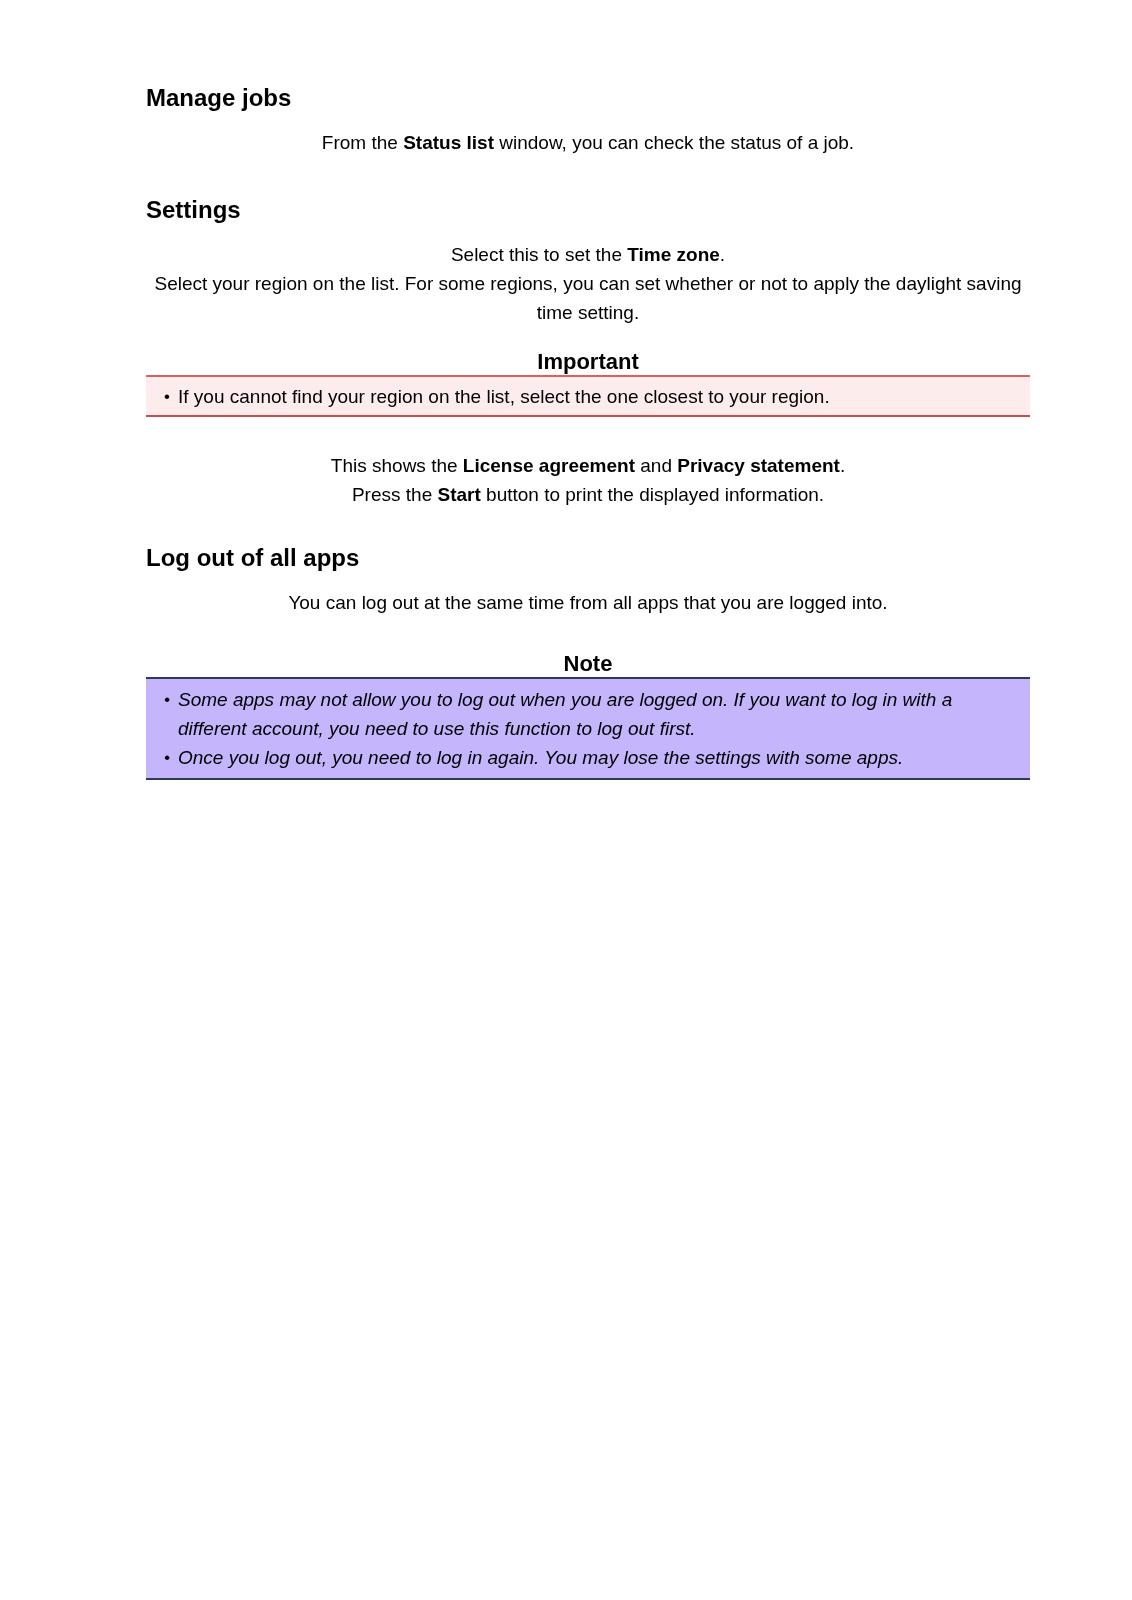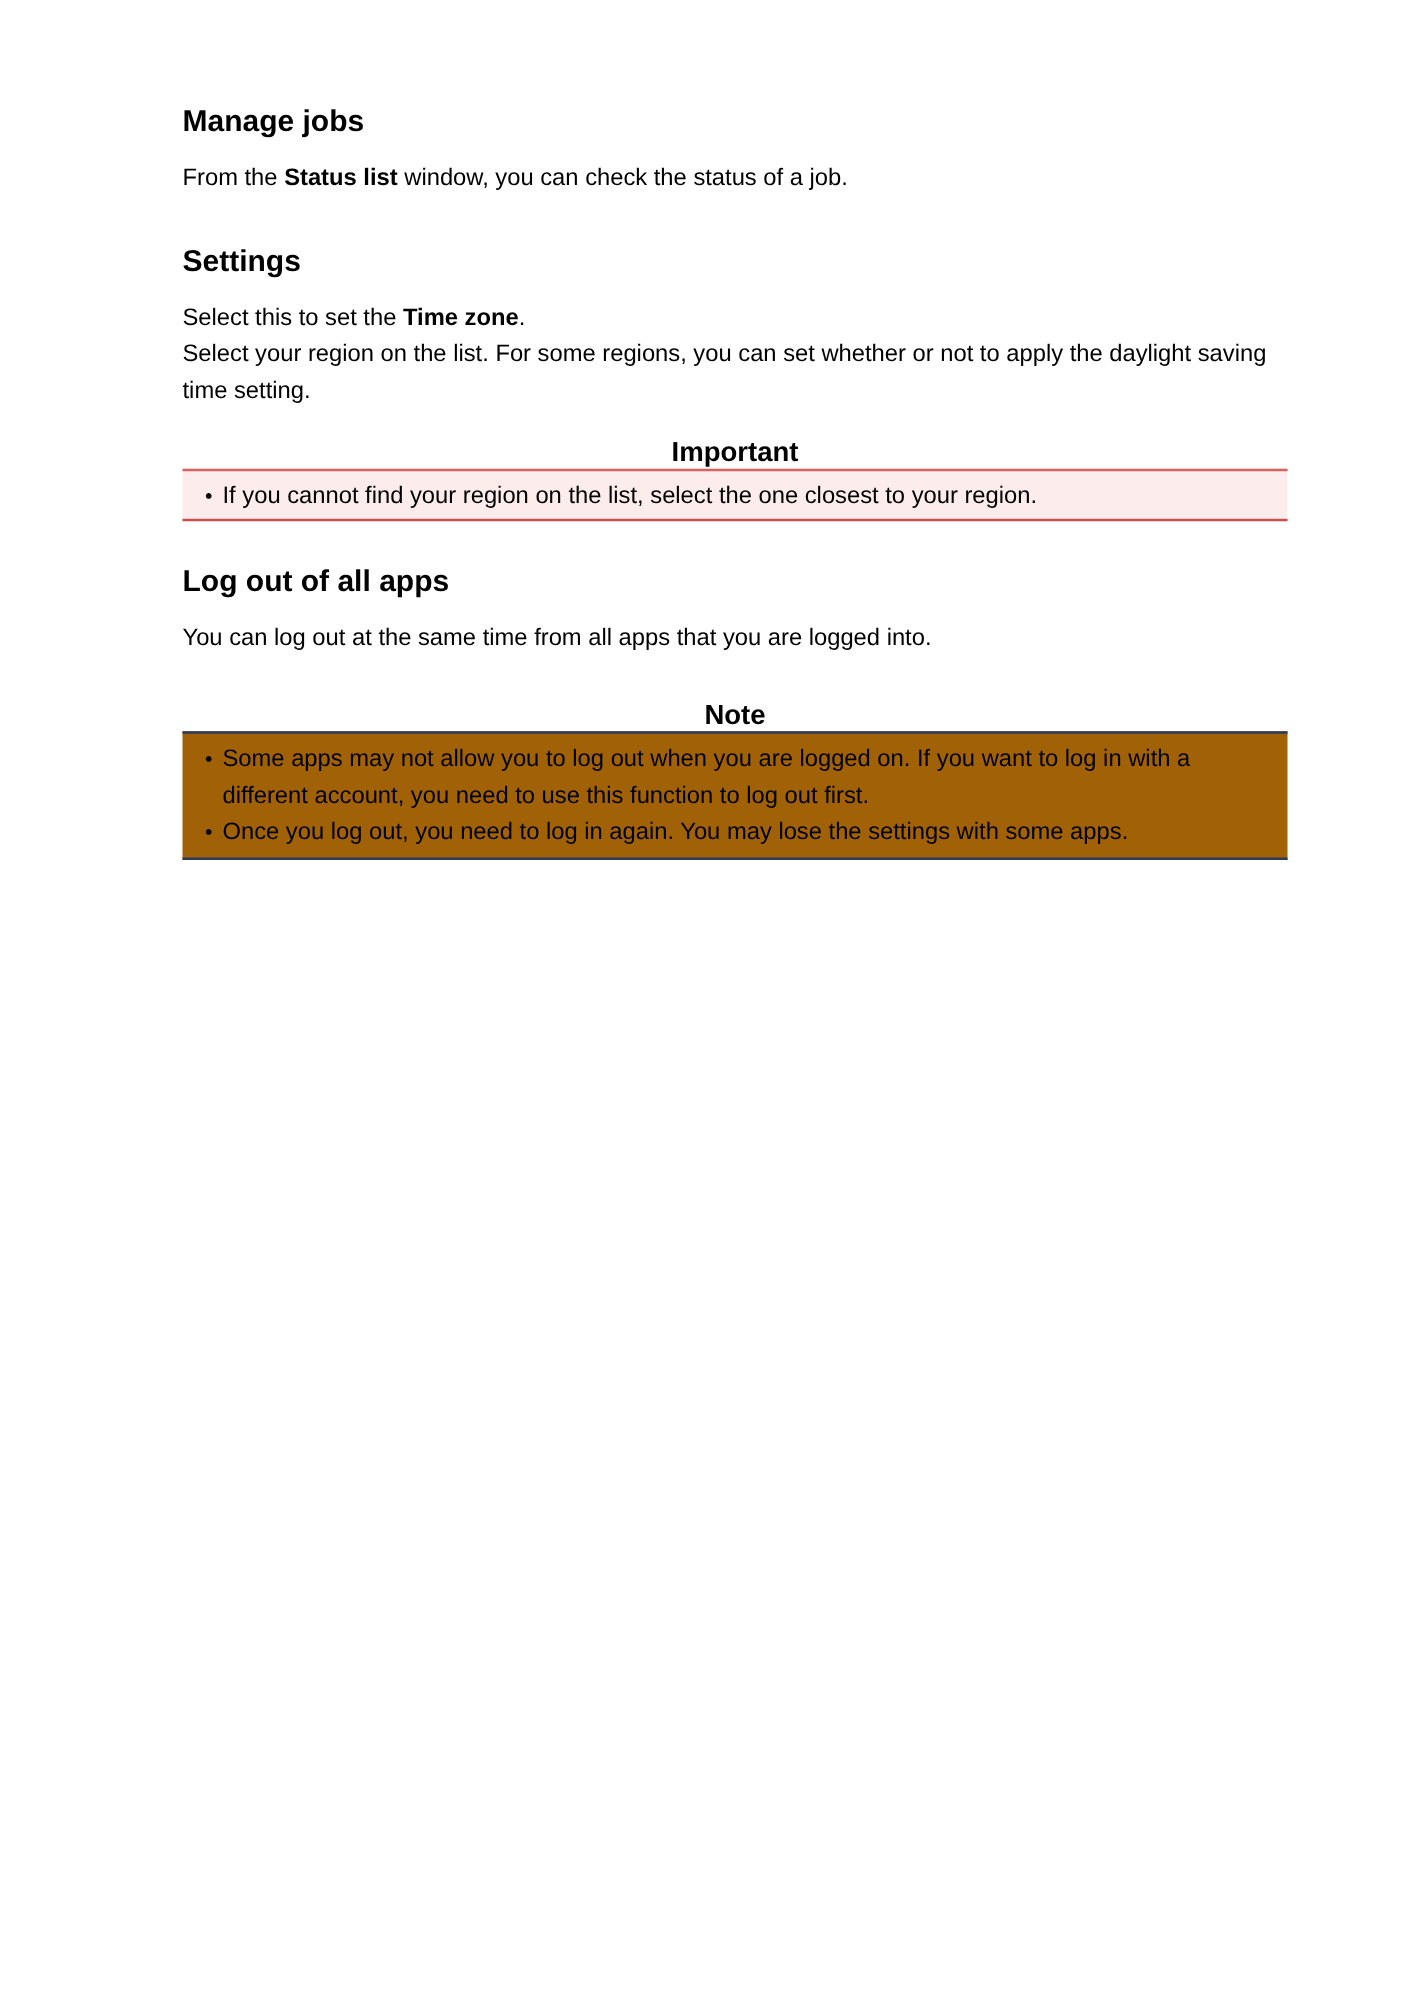--- a/index.html
+++ b/index.html
@@ -6,33 +6,33 @@
   .page{position:relative;width:1132px;height:1228px;background:#ffffff;
         font-family:"Liberation Sans",sans-serif;color:#000000;overflow:hidden;}
   .content{position:absolute;left:146px;top:85px;width:884px;}
 
   .sec{margin:0 0 40px 0;}
   .sec-settings{margin-bottom:34px;}
   .sec-legal{margin-bottom:36px;}
   .sec-logout{margin-bottom:0;}
 
   .title{font-size:24px;line-height:26px;font-weight:700;margin:0 0 17px 0;}
-  .para{font-size:19px;line-height:29px;margin:0;}
+  .para{font-size:19px;line-height:29px;margin:0;text-align:center;}
   .block{display:block;}
   b{font-weight:700;}
 
   .callout{margin-top:16px;}
   .callout-note{margin-top:28px;}
   .callout-head{display:flex;align-items:center;gap:7px;height:24px;margin-bottom:8px;flex-direction:column;}
   .callout-label{font-size:22px;font-weight:700;line-height:24px;}
   .chevrons{display:block;}
 
   .callout-box{border-style:solid;border-width:2px 0;padding:5px 20px 4px 10px;}
   .important-box{background:#fdecec;border-top-color:#db6060;border-bottom-color:#c94f4f;}
-  .note-box{background:#a16207;border-top-color:#2d3a5c;border-bottom-color:#2d3a5c;padding-top:6px;padding-bottom:6px;}
+  .note-box{background:#c4b5fd;border-top-color:#2d3a5c;border-bottom-color:#2d3a5c;padding-top:6px;padding-bottom:6px;font-style:italic;}
 
   .callout-box ul{list-style:none;margin:0;padding:0;}
   .callout-box li{position:relative;padding-left:22px;font-size:19px;line-height:29px;}
   .callout-box li::before{content:"\2022";position:absolute;left:8px;top:0;font-size:17px;}
 
   .pagenum{position:absolute;left:0;right:0;top:1542px;text-align:center;
            font-family:"Liberation Serif",serif;font-size:19px;color:#0c4a6e;}
 </style>
 </head>
 <body>
@@ -63,20 +63,24 @@
         </div>
         <div class="callout-box important-box">
           <ul>
             <li>If you cannot find your region on the list, select the one closest to your region.</li>
           </ul>
         </div>
       </div>
     </section>
 
     <section class="sec sec-legal">
+      <p class="para">
+        <span class="block"><span>This shows the </span><b>License agreement</b><span> and </span><b>Privacy statement</b><span>.</span></span>
+        <span class="block"><span>Press the </span><b>Start</b><span> button to print the displayed information.</span></span>
+      </p>
     </section>
 
     <section class="sec sec-logout">
       <h2 class="title">Log out of all apps</h2>
       <p class="para">You can log out at the same time from all apps that you are logged into.</p>
 
       <div class="callout callout-note">
         <div class="callout-head">
           <svg class="chevrons" width="38" height="19" viewBox="0 0 44 22" aria-hidden="true">
             <polygon points="0,0 10,0 21,11 10,22 0,22 11,11" fill="#c4c8d3"></polygon>

